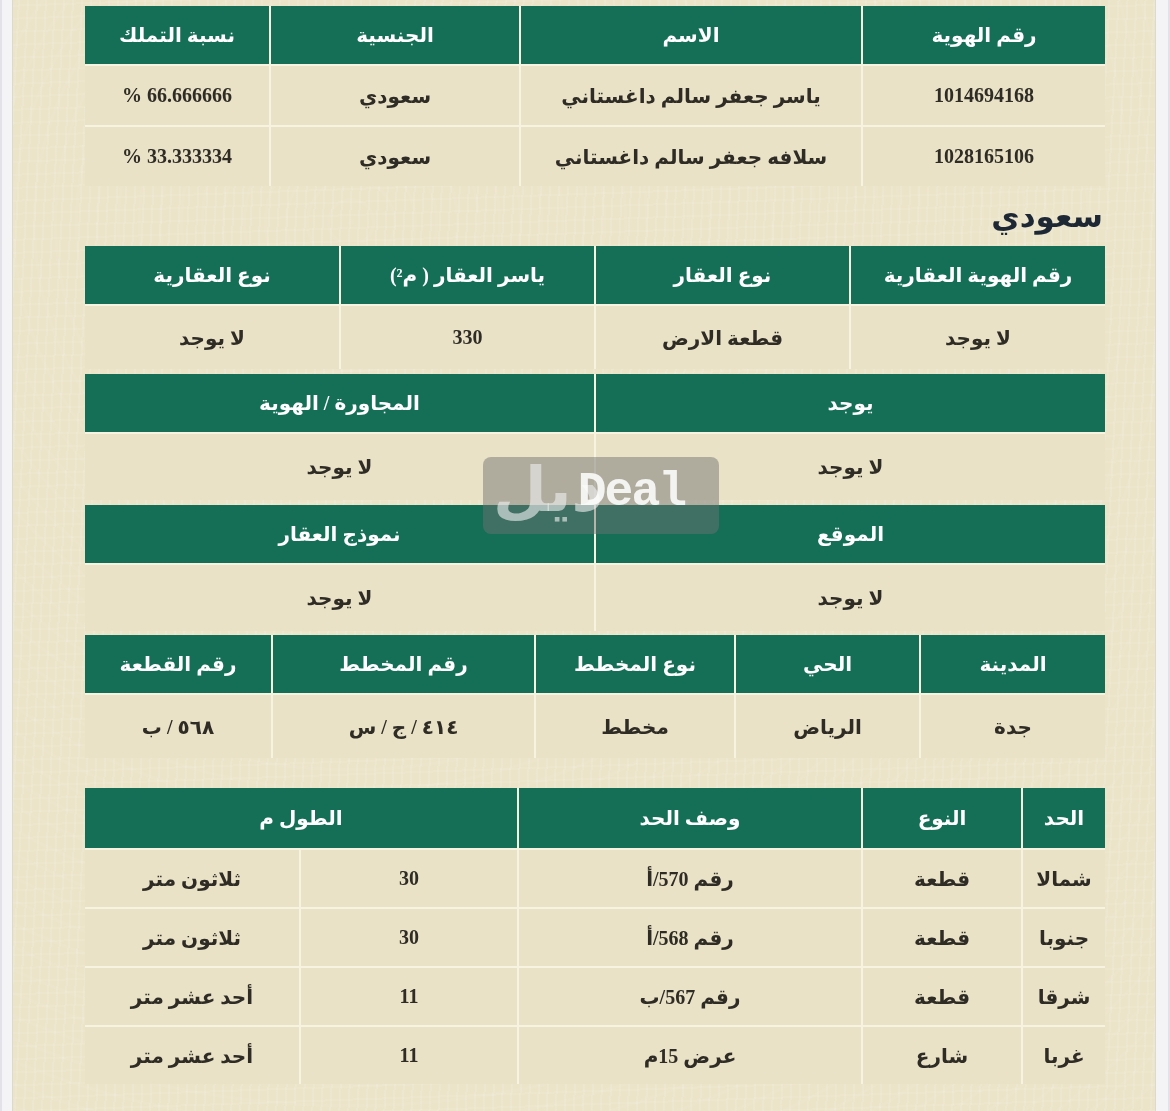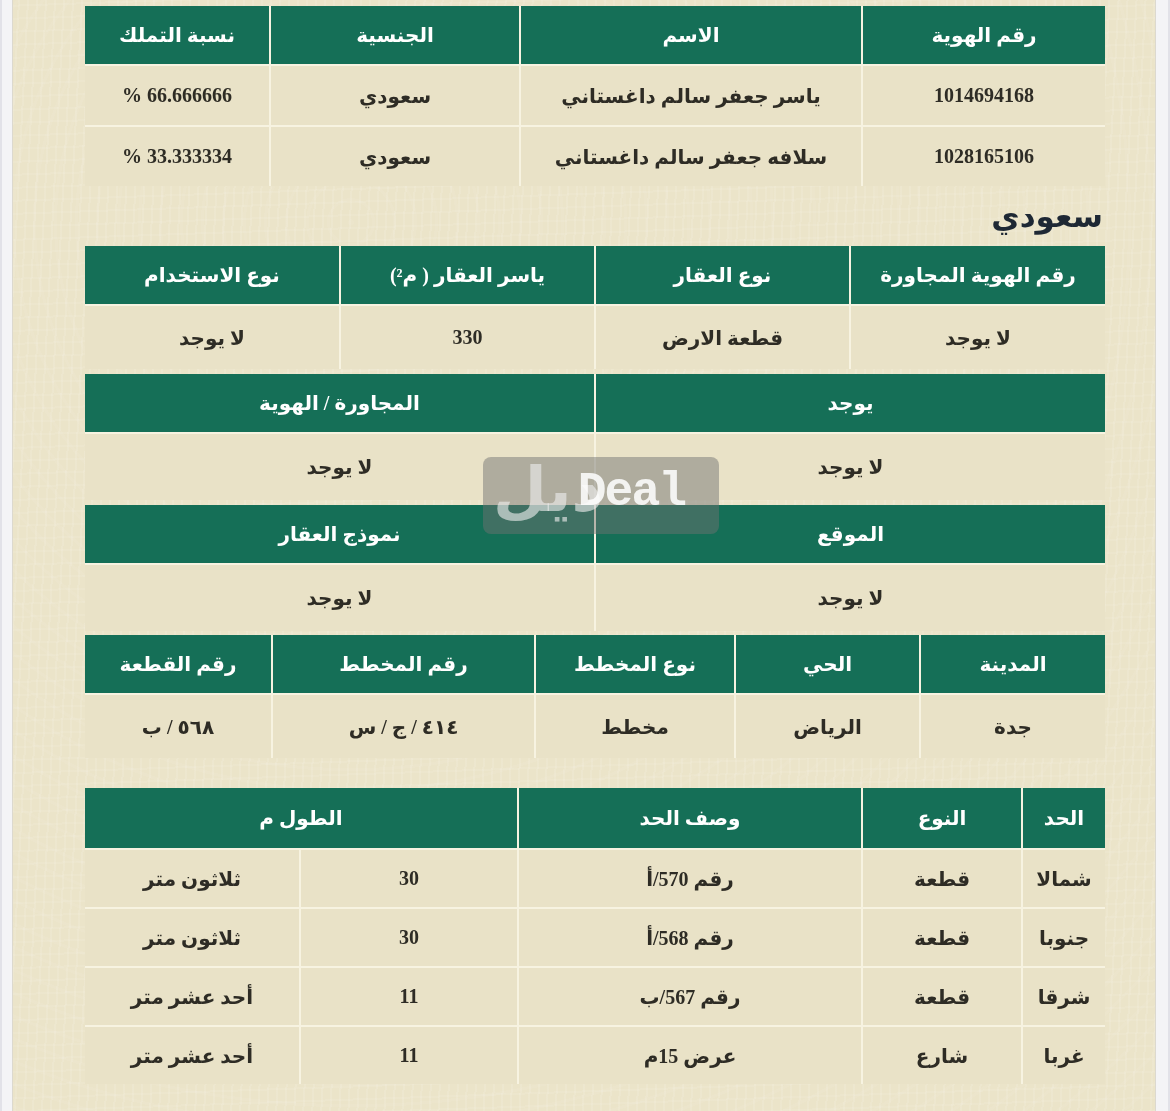--- a/index.html
+++ b/index.html
@@ -117,24 +117,24 @@
 
     <table class="tbl-prop">
       <colgroup>
           <col style="width:255px">
           <col style="width:255px">
           <col style="width:255px">
           <col style="width:255px">
         </colgroup>
       <thead>
         <tr>
-          <th>رقم الهوية المجاورة</th>
+          <th>رقم الهوية العقارية</th>
           <th>نوع العقار</th>
           <th>ياسر العقار ( م²)</th>
-          <th>نوع الاستخدام</th>
+          <th>نوع العقارية</th>
         </tr>
       </thead>
       <tbody>
         <tr>
           <td>لا يوجد</td>
           <td>قطعة الارض</td>
           <td>330</td>
           <td>لا يوجد</td>
         </tr>
       </tbody>

